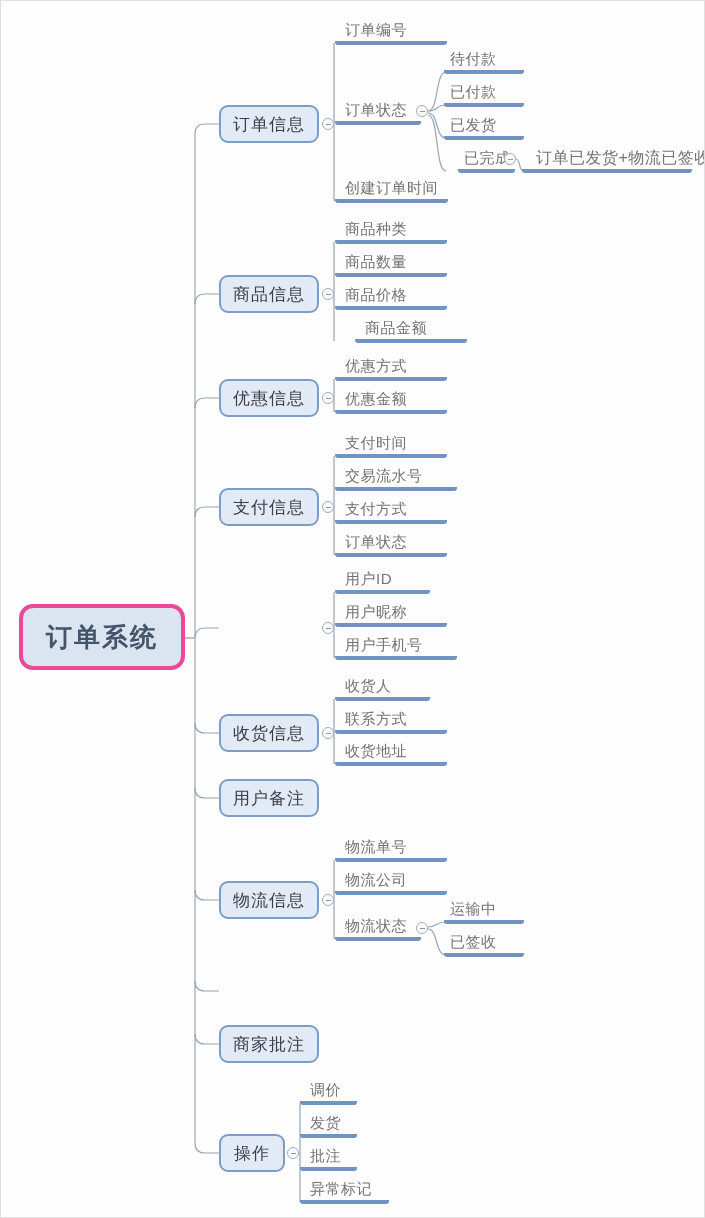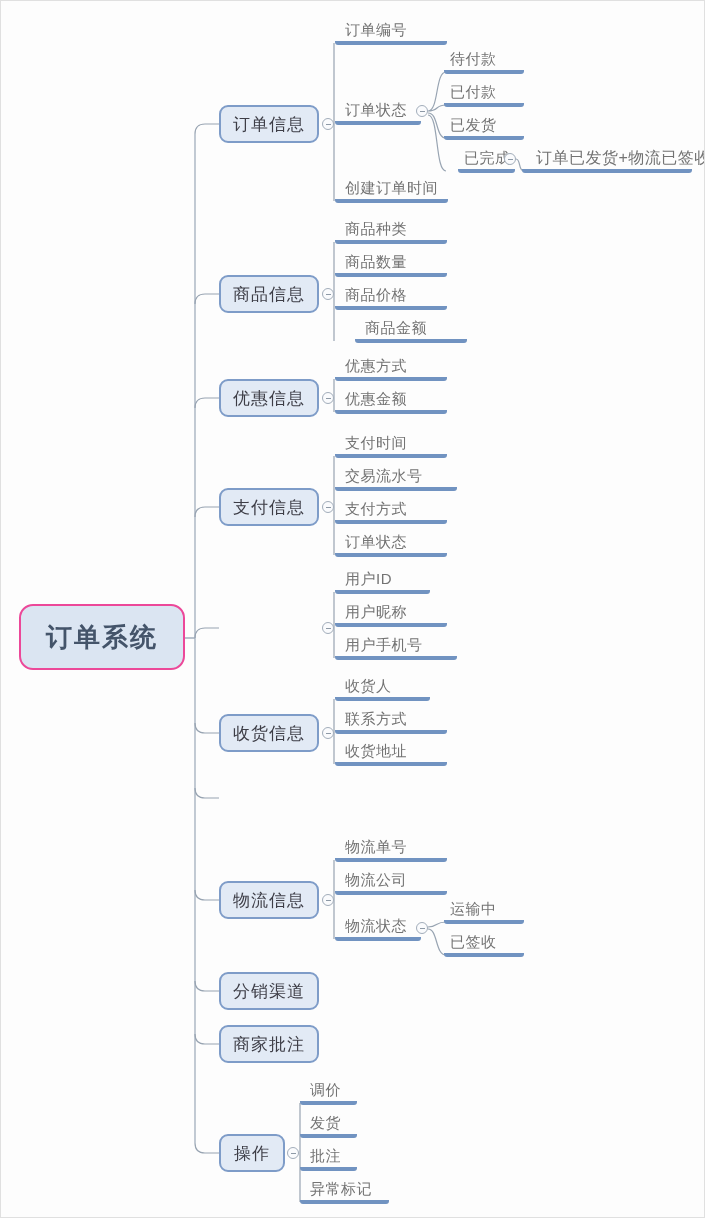--- a/index.html
+++ b/index.html
@@ -7,21 +7,21 @@
     position:relative;width:705px;height:1218px;background:#fdfdfd;
     border:1px solid #e0e0e0;box-sizing:border-box;overflow:hidden;
     font-family:"Liberation Sans","DejaVu Sans",sans-serif;
   }
   svg.wires{position:absolute;left:0;top:0;z-index:0;}
   .wire-thin{stroke:#98a4b2;stroke-width:1.2;fill:none;}
   .wire-trunk{stroke:#a3afbd;stroke-width:1.3;fill:none;}
 
   .root{
     position:absolute;left:18px;top:603px;width:166px;height:66px;
-    box-sizing:border-box;background:#dbe5f2;border:2px solid #ec4899;
+    box-sizing:border-box;background:#dbe5f2;border:4px solid #ec4899;
     border-radius:14px;display:flex;align-items:center;justify-content:center;
     z-index:2;
   }
   .root span{font-size:26px;font-weight:bold;color:#44546a;letter-spacing:2px;}
 
   .topic{
     position:absolute;left:218px;width:100px;height:38px;box-sizing:border-box;
     background:#e2eaf5;border:2px solid #7e9cc8;border-radius:9px;
     display:flex;align-items:center;justify-content:center;z-index:2;
   }
@@ -98,26 +98,26 @@
     </div>
   <div class="topic" style="top:378px">
       <span>优惠信息</span>
     </div>
   <div class="topic" style="top:487px">
       <span>支付信息</span>
     </div>
   <div class="topic" style="top:713px">
       <span>收货信息</span>
     </div>
+  <div class="topic" style="top:778px">
+      <span>用户备注</span>
+    </div>
   <div class="topic" style="top:880px">
       <span>物流信息</span>
     </div>
-  <div class="topic" style="top:971px">
-      <span>分销渠道</span>
-    </div>
   <div class="topic" style="top:1024px">
       <span>商家批注</span>
     </div>
   <div class="topic small" style="top:1133px">
       <span>操作</span>
     </div>
 
   <div class="leaf" style="left:334px;top:20px;width:112px">
       <span>订单编号</span>
     </div>

